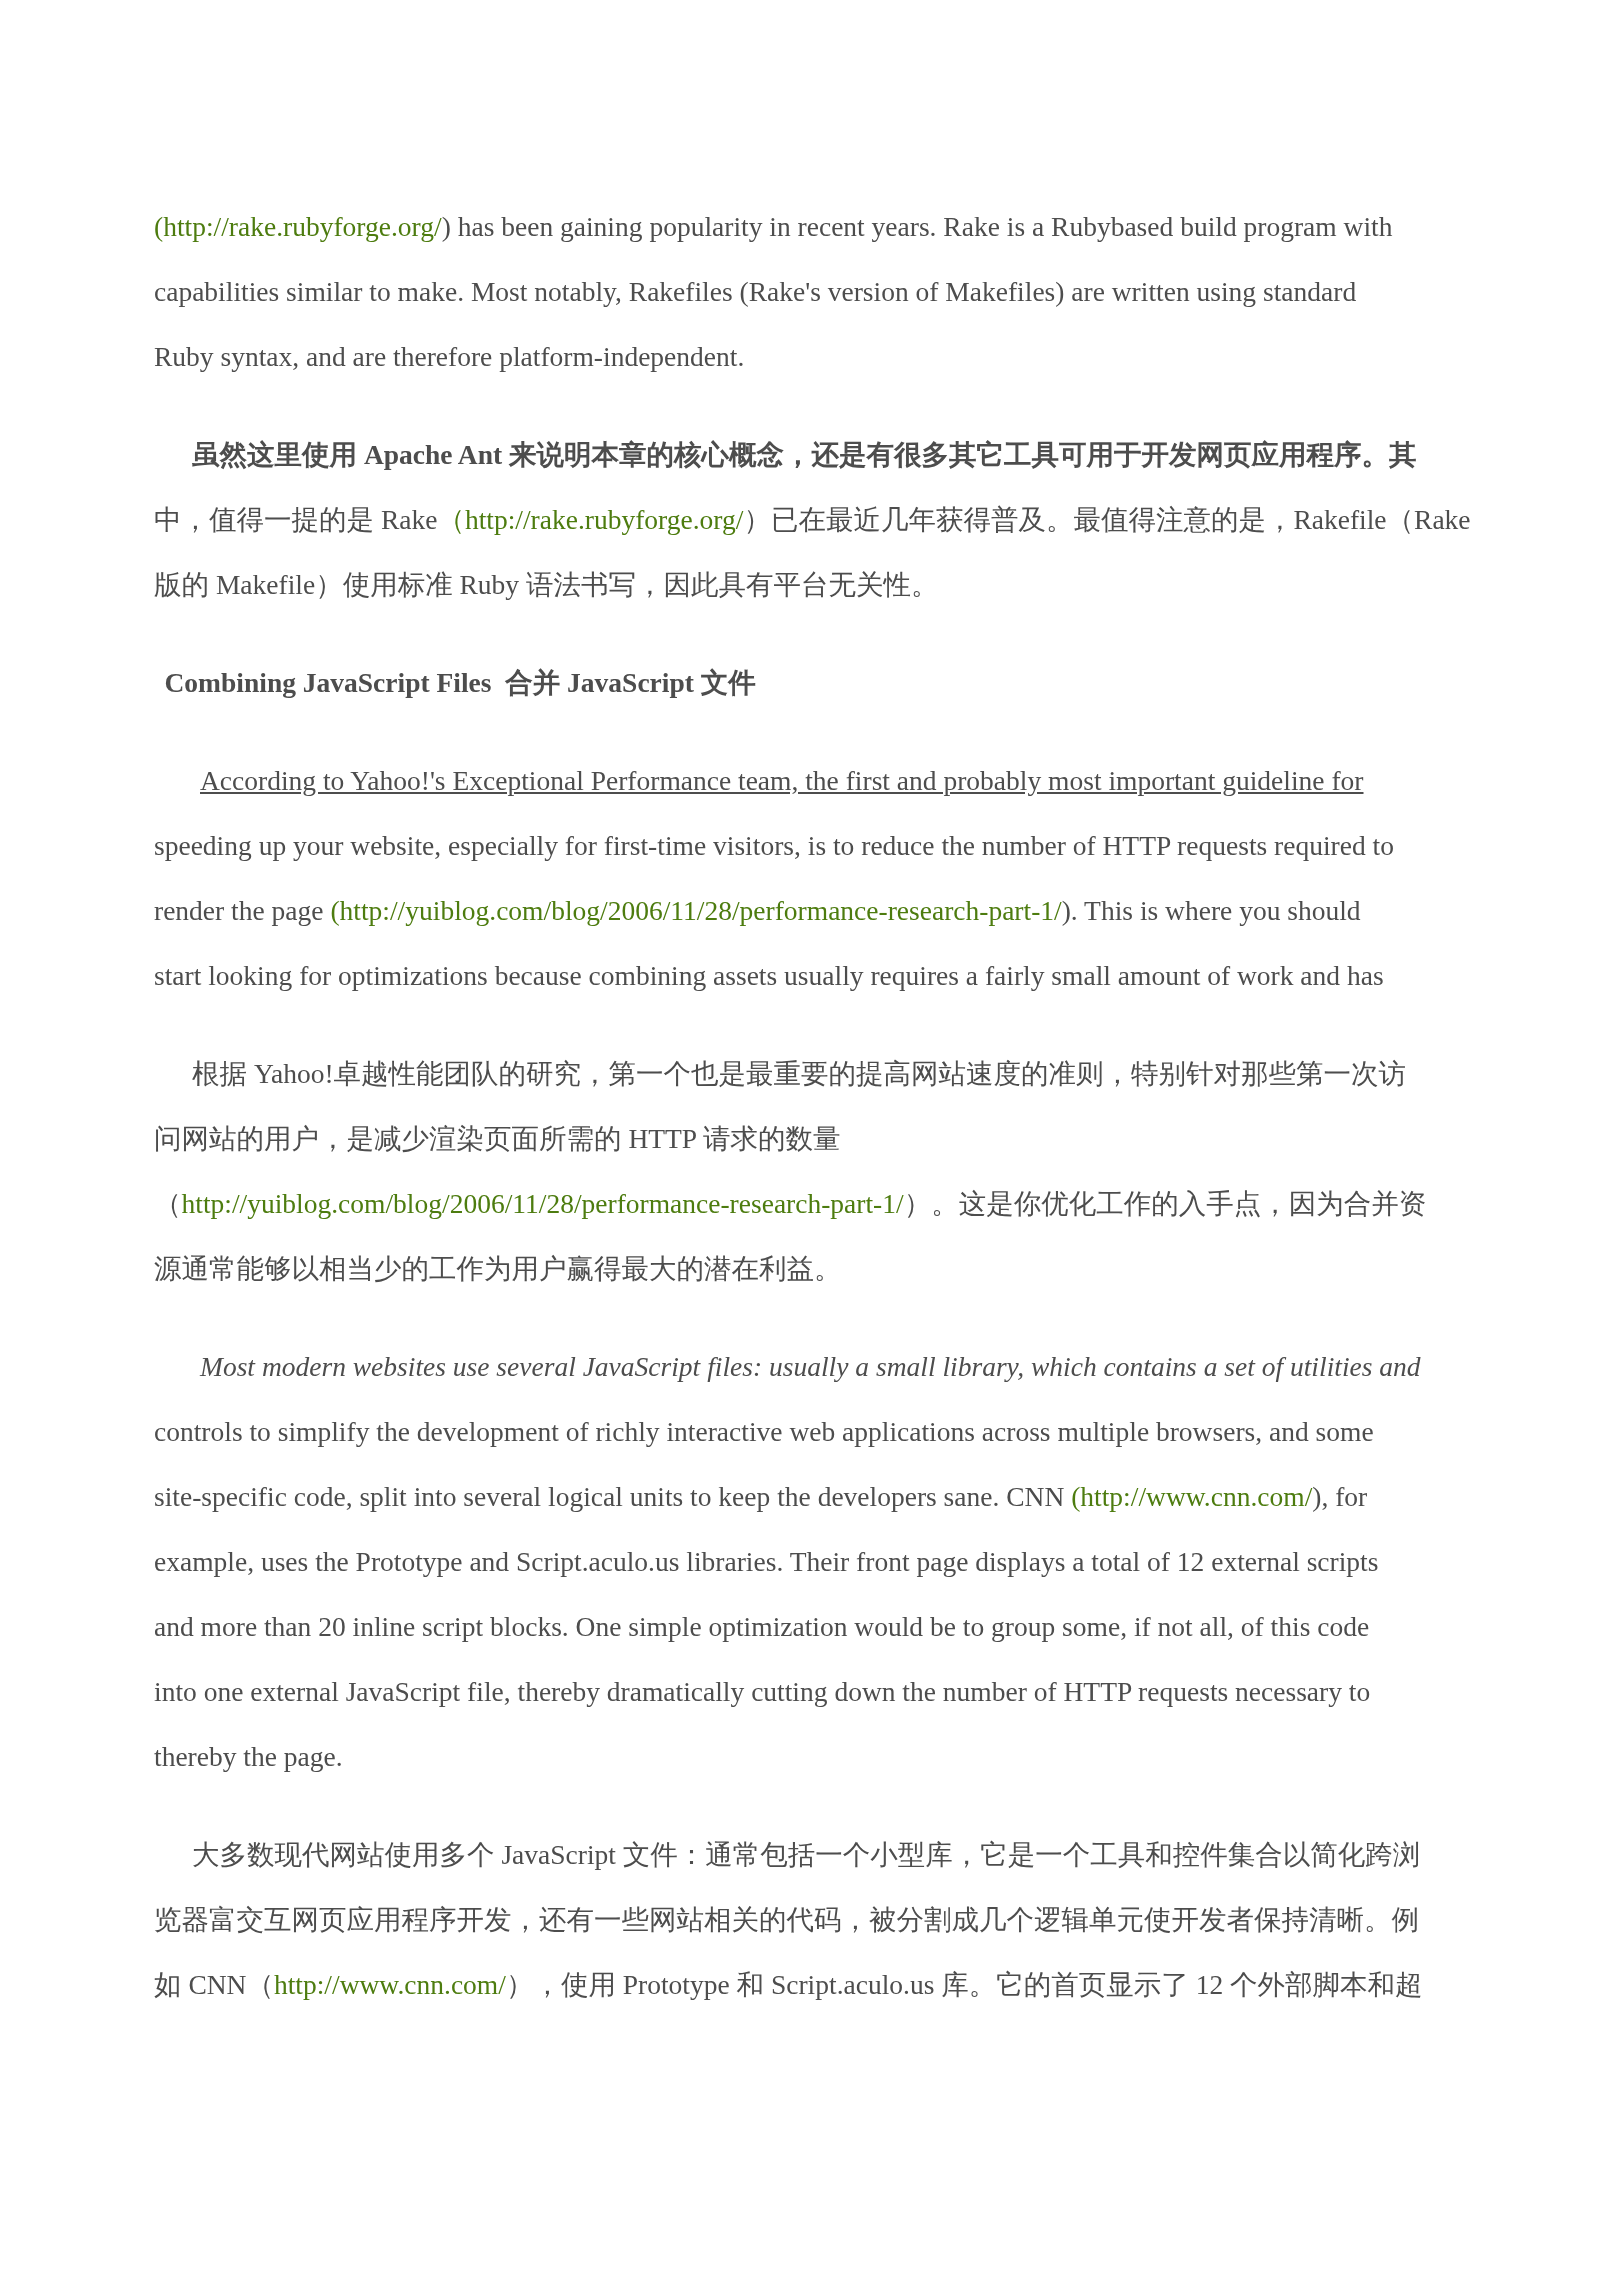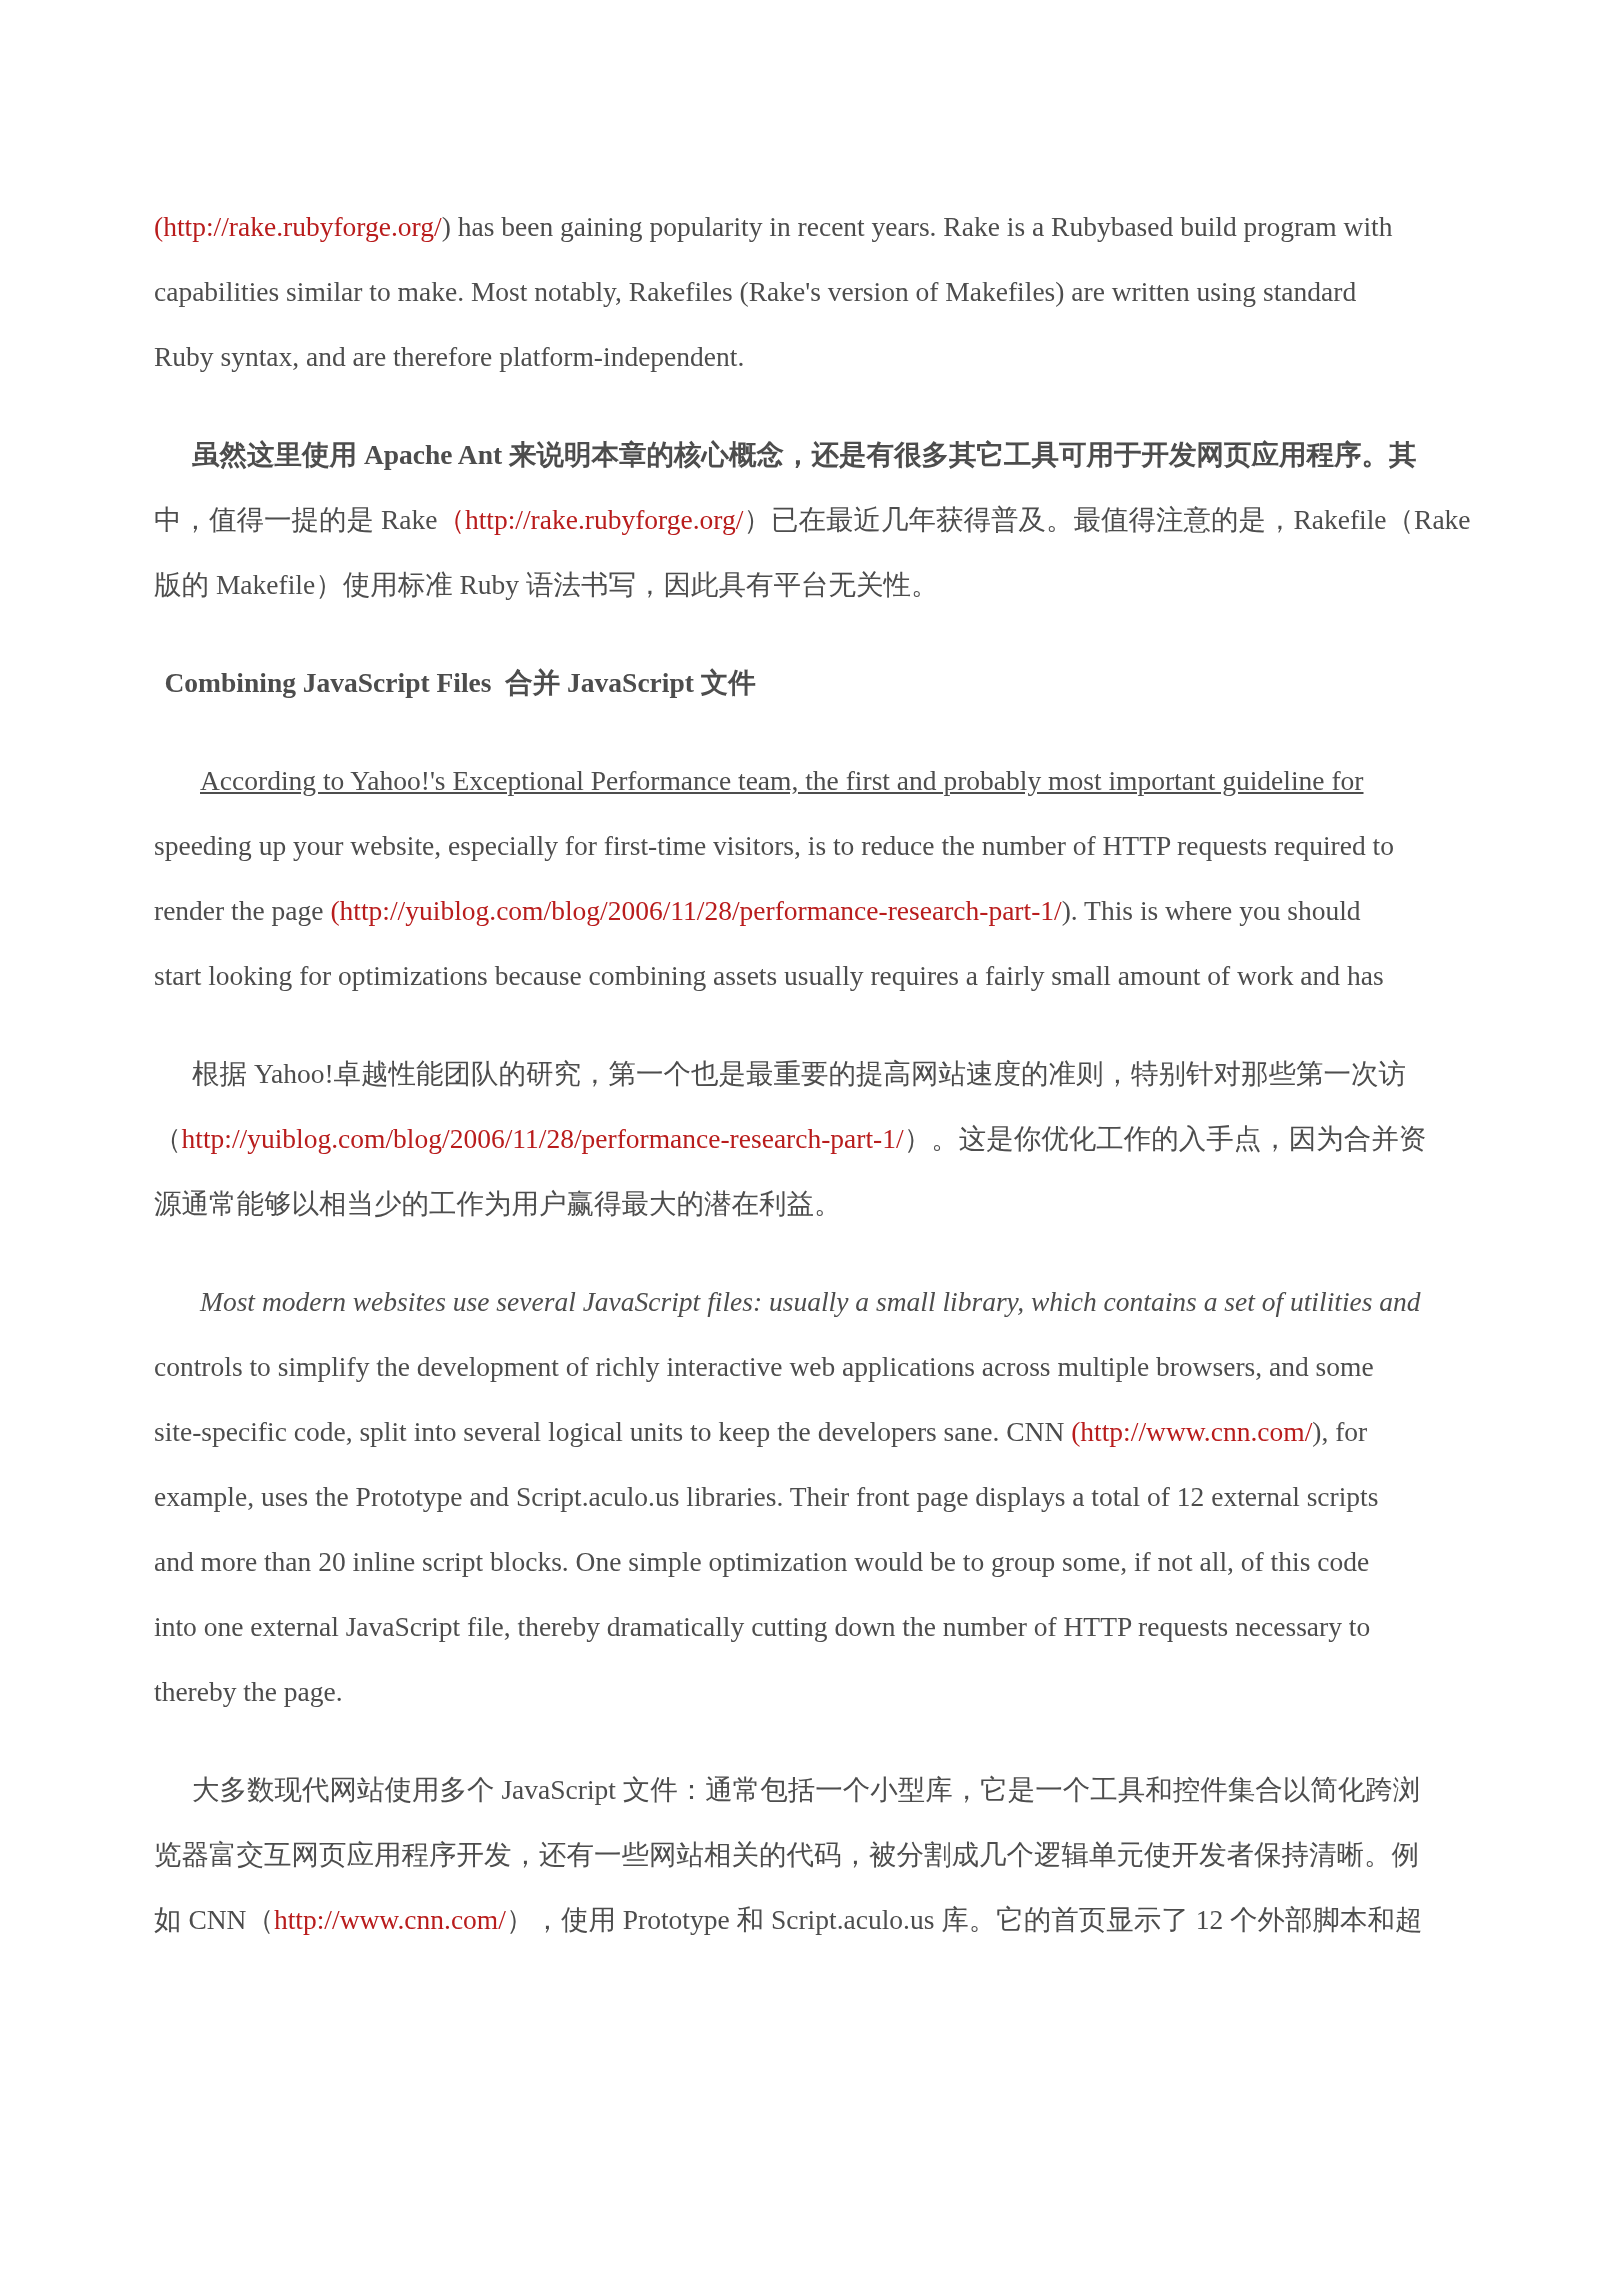--- a/index.html
+++ b/index.html
@@ -27,21 +27,21 @@
     white-space: pre;
     overflow: visible;
   }
   .block.heading .line {
     font-weight: bold;
   }
   .run {
     white-space: pre;
   }
   .run.link {
-    color: #b91c1c;
+    color: #4d7c0f;
   }
 </style>
 </head>
 <body>
 
 <div class="page">
   <div id="doc-content">
       <div class="block paragraph-en">
         <div class="line"><span class="run link">(http://rake.rubyforge.org/</span><span class="run">) has been gaining popularity in recent years. Rake is a Rubybased build program with</span></div>
         <div class="line"><span class="run">capabilities similar to make. Most notably, Rakefiles (Rake's version of Makefiles) are written using standard</span></div>
@@ -56,20 +56,21 @@
         <div class="line" style="padding-left: 10.5px;"><span class="run">Combining JavaScript Files  合并 JavaScript 文件</span></div>
       </div>
       <div class="block paragraph-en">
         <div class="line" style="padding-left: 46px; text-decoration: underline;"><span class="run">According to Yahoo!'s Exceptional Performance team, the first and probably most important guideline for</span></div>
         <div class="line"><span class="run">speeding up your website, especially for first-time visitors, is to reduce the number of HTTP requests required to</span></div>
         <div class="line"><span class="run">render the page </span><span class="run link">(http://yuiblog.com/blog/2006/11/28/performance-research-part-1/</span><span class="run">). This is where you should</span></div>
         <div class="line"><span class="run">start looking for optimizations because combining assets usually requires a fairly small amount of work and has</span></div>
       </div>
       <div class="block paragraph-zh">
         <div class="line" style="padding-left: 38px;"><span class="run">根据 Yahoo!卓越性能团队的研究，第一个也是最重要的提高网站速度的准则，特别针对那些第一次访</span></div>
+        <div class="line"><span class="run">问网站的用户，是减少渲染页面所需的 HTTP 请求的数量</span></div>
         <div class="line"><span class="run">（</span><span class="run link">http://yuiblog.com/blog/2006/11/28/performance-research-part-1/</span><span class="run">）。这是你优化工作的入手点，因为合并资</span></div>
         <div class="line"><span class="run">源通常能够以相当少的工作为用户赢得最大的潜在利益。</span></div>
       </div>
       <div class="block paragraph-en">
         <div class="line" style="padding-left: 46px; font-style: italic;"><span class="run">Most modern websites use several JavaScript files: usually a small library, which contains a set of utilities and</span></div>
         <div class="line"><span class="run">controls to simplify the development of richly interactive web applications across multiple browsers, and some</span></div>
         <div class="line"><span class="run">site-specific code, split into several logical units to keep the developers sane. CNN </span><span class="run link">(http://www.cnn.com/</span><span class="run">), for</span></div>
         <div class="line"><span class="run">example, uses the Prototype and Script.aculo.us libraries. Their front page displays a total of 12 external scripts</span></div>
         <div class="line"><span class="run">and more than 20 inline script blocks. One simple optimization would be to group some, if not all, of this code</span></div>
         <div class="line"><span class="run">into one external JavaScript file, thereby dramatically cutting down the number of HTTP requests necessary to</span></div>

